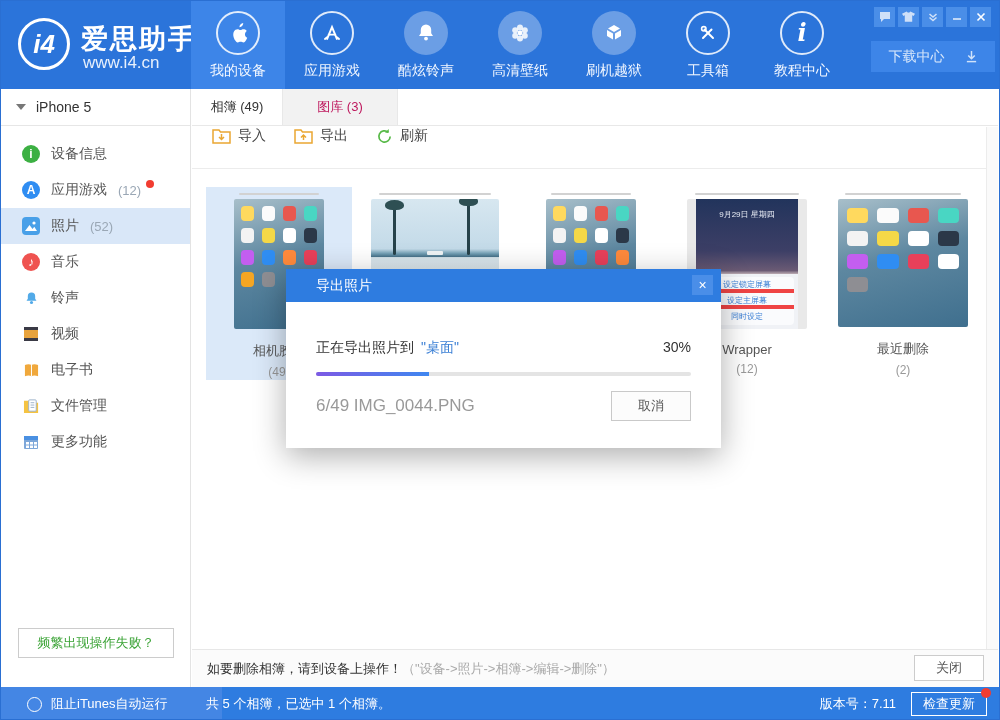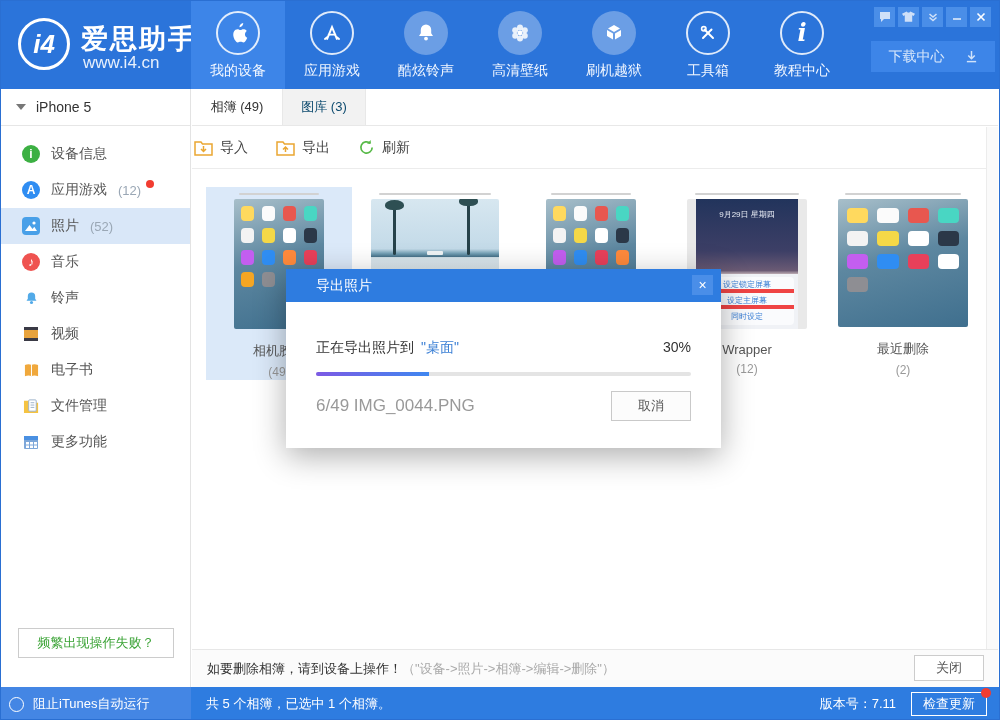--- a/index.html
+++ b/index.html
@@ -39,22 +39,22 @@
   .dot { width:8px; height:8px; background:#f23c30; border-radius:50%; position:relative; top:-6px; left:-6px; }
   .sic { width:18px; height:18px; border-radius:4px; display:flex; align-items:center; justify-content:center; flex:none; }
   .sic svg { display:block; }
   .sic-circ { border-radius:50%; color:#fff; font-size:12px; font-weight:bold; }
   .help-btn { position:absolute; left:17px; top:627px; width:156px; height:30px; border:1px solid #ccc; background:#fff; color:#3aa335; font-size:13px; display:flex; align-items:center; justify-content:center; cursor:pointer; }
 
   
   .tabbar { position:absolute; left:191px; top:88px; right:1px; height:37px; background:#fff; border-bottom:1px solid #e8e8e8; display:flex; }
   .tab { height:100%; display:flex; align-items:center; justify-content:center; font-size:13px; cursor:pointer; }
   .tab.active { width:90px; color:#333; background:#fff; }
-  .tab.inactive { width:84px; color:#0c4a6e; background:#f2f2f2; border-left:1px solid #e8e8e8; border-right:1px solid #e8e8e8; }
-  .toolbar { position:absolute; left:191px; top:126px; right:13px; height:42px; background:#fff; border-bottom:1px solid #ececec; display:flex; align-items:center; padding-left:2px; gap:28px; }
+  .tab.inactive { width:116px; color:#be185d; background:#f2f2f2; border-left:1px solid #e8e8e8; border-right:1px solid #e8e8e8; }
+  .toolbar { position:absolute; left:191px; top:126px; right:13px; height:42px; background:#fff; border-bottom:1px solid #ececec; display:flex; align-items:flex-start; padding-left:20px; gap:28px; }
   .tool-btn { display:flex; align-items:center; gap:7px; font-size:14px; color:#444; cursor:pointer; }
   .tool-btn svg { display:block; }
 
   .scroll-strip { position:absolute; right:1px; top:126px; width:12px; height:522px; background:#fafafa; border-left:1px solid #ececec; }
 
   
   .album { position:absolute; top:186px; width:146px; height:193px; display:flex; flex-direction:column; align-items:center; }
   .album.selected { background:#dbe9f9; }
   .stack-line { height:2px; background:#d2d2d2; border-radius:1px; margin:6px 0 4px; }
   .thumb { border-radius:2px; overflow:hidden; position:relative; flex:none; }
@@ -93,21 +93,21 @@
   .dlg-row3 { margin-top:15px; display:flex; align-items:center; }
   .dlg-file { font-size:17px; color:#999; }
   .dlg-cancel { margin-left:auto; width:80px; height:30px; border:1px solid #c9c9c9; background:#fcfcfc; color:#555; font-size:13px; display:flex; align-items:center; justify-content:center; cursor:pointer; }
 
   
   .notice-bar { position:absolute; left:191px; top:648px; right:1px; height:38px; background:#fbfbfb; border-top:1px solid #e7e7e7; display:flex; align-items:center; padding-left:15px; font-size:13px; }
   .notice-main { color:#333; }
   .notice-detail { color:#a9a9a9; }
   .close-btn { position:absolute; right:15px; top:654px; width:70px; height:26px; border:1px solid #ccc; background:#fff; color:#555; font-size:13px; display:flex; align-items:center; justify-content:center; cursor:pointer; z-index:5; }
   .statusbar { position:absolute; left:0; top:686px; width:100%; height:34px; background:#2e7ce0; color:#fff; }
-  .sb-left { position:absolute; left:0; top:0; width:190px; height:34px; background:#4486e4; display:flex; align-items:center; padding-left:8px; gap:9px; cursor:pointer; }
+  .sb-left { position:absolute; left:0; top:0; width:221px; height:34px; background:#4486e4; display:flex; align-items:center; padding-left:26px; gap:9px; cursor:pointer; }
   .sb-radio { width:15px; height:15px; border:1px solid #fff; border-radius:50%; flex:none; }
   .sb-left-label { font-size:13px; }
   .sb-summary { position:absolute; left:205px; top:0; line-height:34px; font-size:13px; }
   .sb-version { position:absolute; right:103px; top:0; line-height:34px; font-size:13px; }
   .sb-update { position:absolute; right:12px; top:5px; width:76px; height:24px; border:1px solid #fff; font-size:13px; display:flex; align-items:center; justify-content:center; cursor:pointer; }
   .sb-update .dot { position:absolute; top:-5px; right:-5px; left:auto; width:10px; height:10px; }
 </style>
 </head>
 <body>
 

